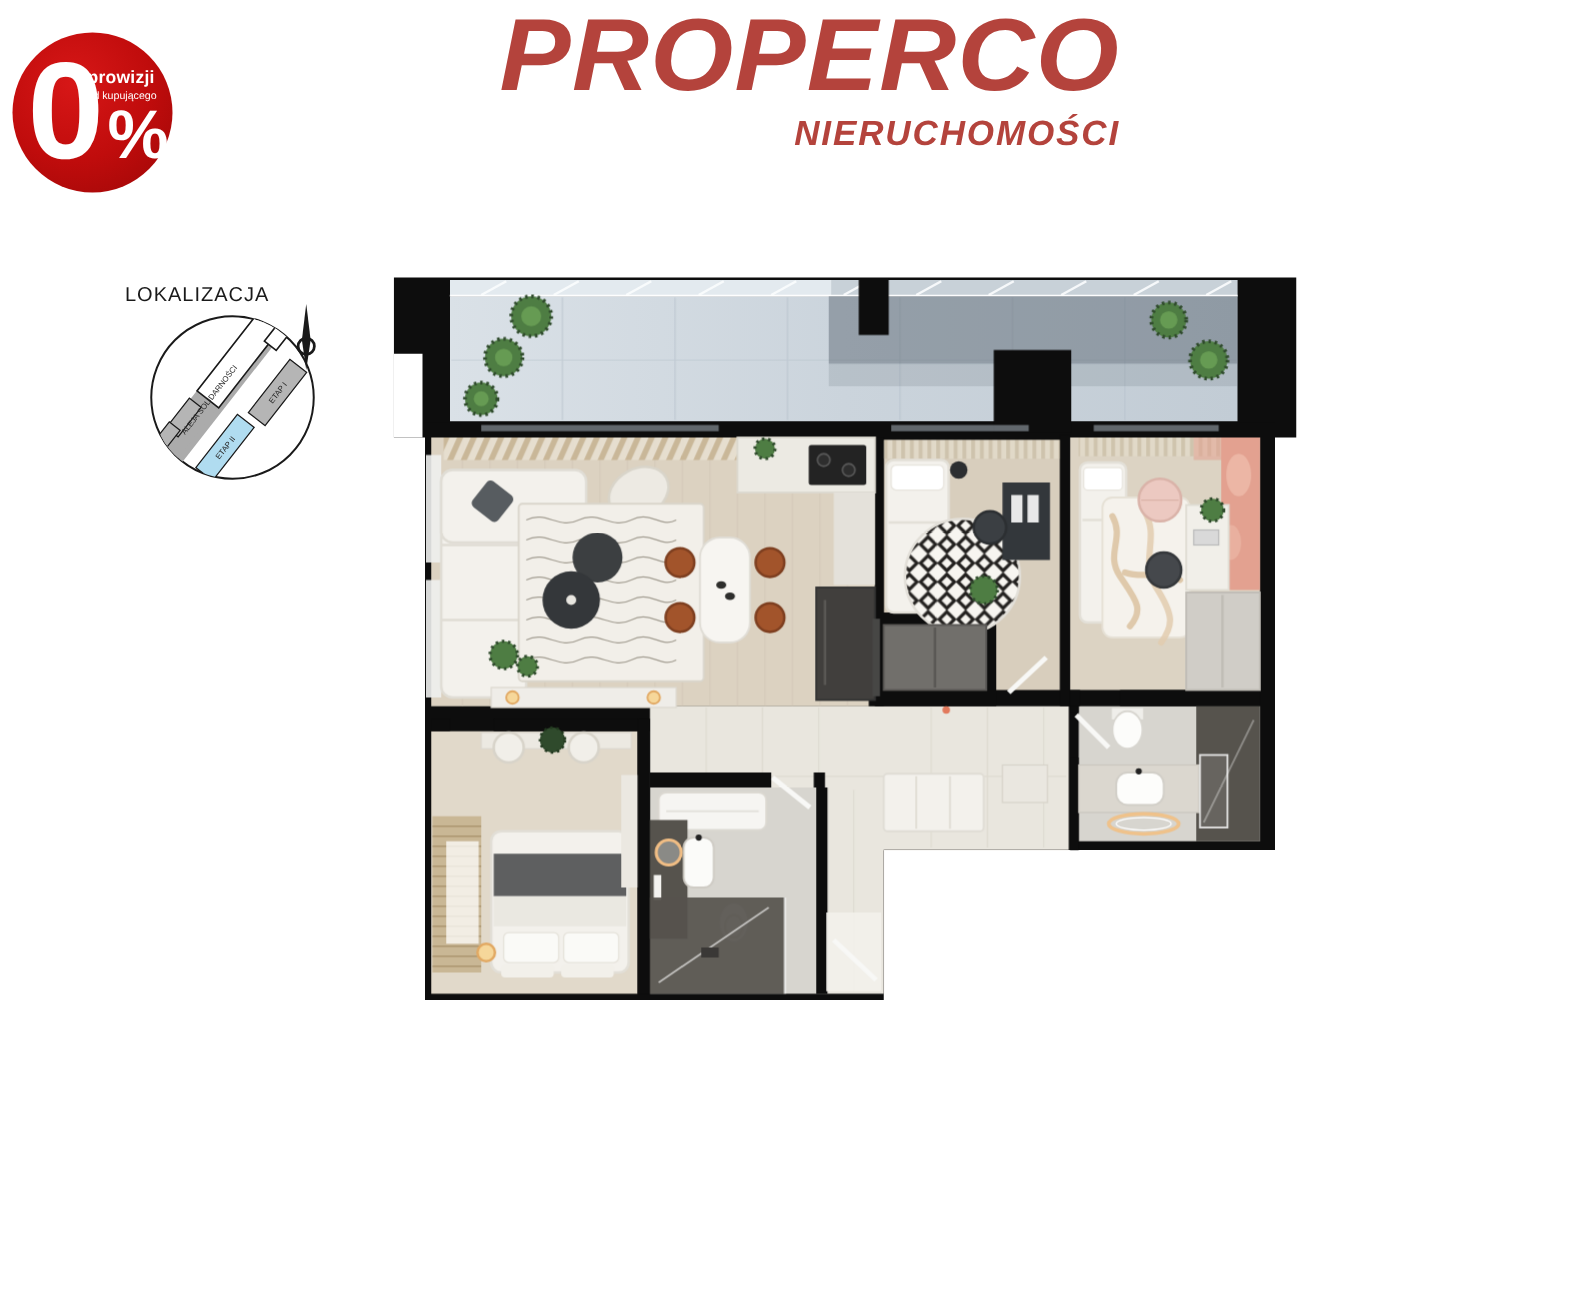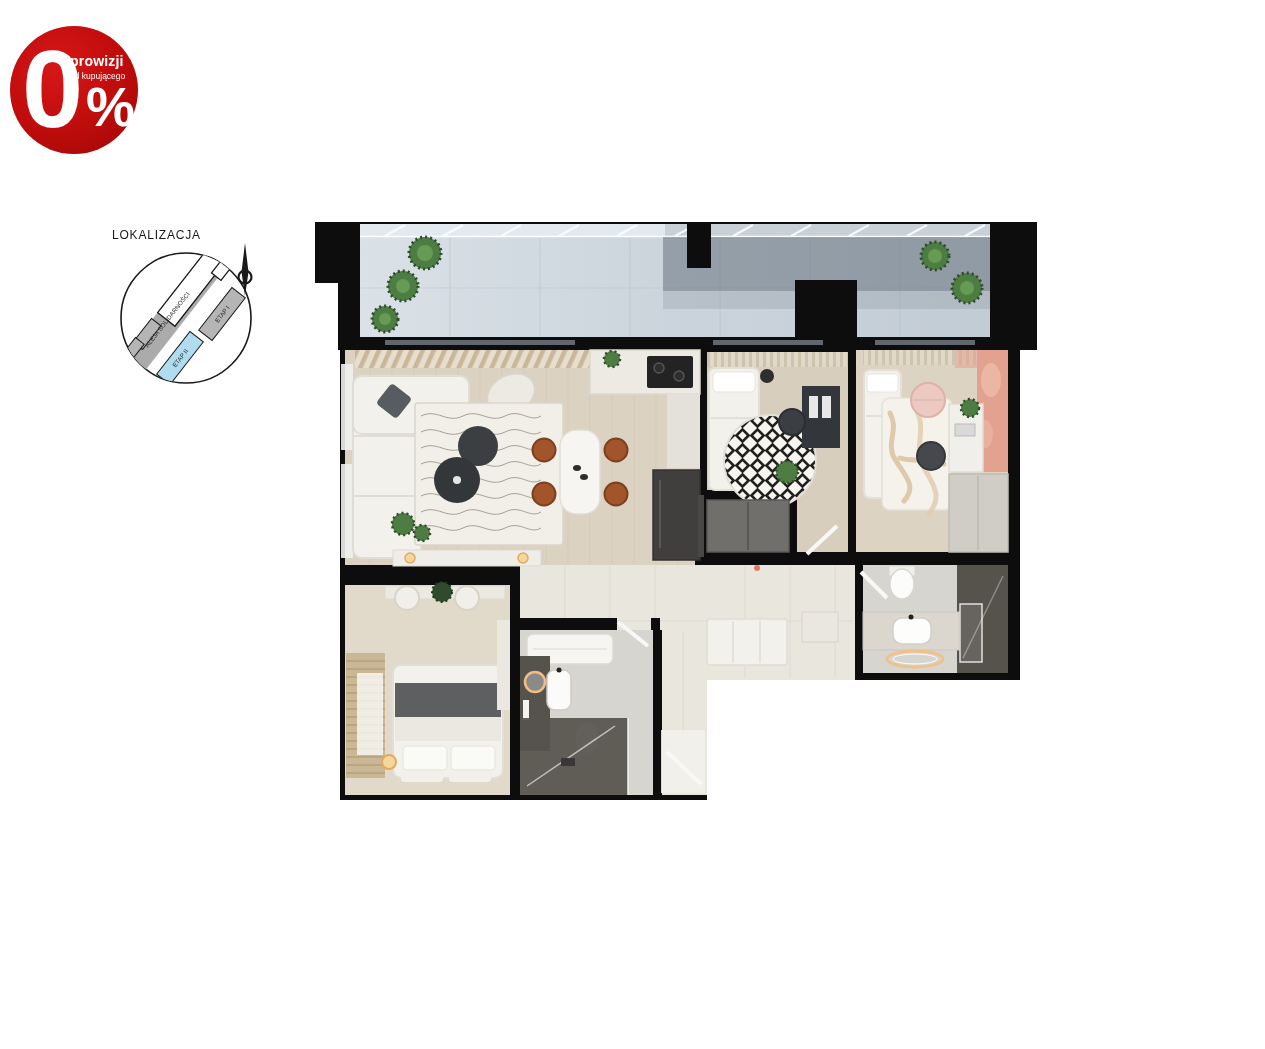--- a/index.html
+++ b/index.html
@@ -16,21 +16,21 @@
   .b-l1{position:absolute;left:60px;top:27px;font-size:14px;font-weight:700;letter-spacing:.2px}
   .b-l2{position:absolute;left:60px;top:45px;font-size:8.5px;font-weight:400}
 
   
   .logo{position:absolute;left:366px;top:4px;width:530px;text-align:right;color:var(--logored,#b4433c)}
   .logo-title{font-size:82px;font-weight:700;font-style:italic;letter-spacing:1px;line-height:1;
     transform:scaleX(1.04);transform-origin:right center;white-space:nowrap}
   .logo-sub{font-size:28px;font-weight:700;font-style:italic;letter-spacing:1.5px;margin-top:5px}
 
   
-  .loc-title{position:absolute;left:112px;top:228px;font-size:12px;letter-spacing:.8px;color:var(--ink,#1a1a1a)}
+  .loc-title{position:absolute;left:100px;top:228px;font-size:16px;letter-spacing:.8px;color:var(--ink,#1a1a1a)}
   .map{position:absolute;left:116px;top:246px}
   .compass{position:absolute;left:233px;top:243px}
   .m-road{fill:var(--road,#ababab)}
   .m-bldg{fill:var(--bldg,#b5b5b5);stroke:var(--ink,#1a1a1a);stroke-width:1}
   .m-blue{fill:var(--etapblue,#b0dcf0);stroke:var(--ink,#1a1a1a);stroke-width:1}
   .m-white{fill:#fff;stroke:var(--ink,#1a1a1a);stroke-width:1.3}
   .m-label{font-size:6.3px;fill:#2b2b2b;font-family:"Liberation Sans",sans-serif}
 
   
   .plan{position:absolute;left:315px;top:218px}
@@ -59,20 +59,24 @@
 
 <div class="page">
 
   <div class="badge">
     <span class="b-zero">0</span>
     <span class="b-pct">%</span>
     <span class="b-l1">prowizji</span>
     <span class="b-l2">od kupującego</span>
   </div>
 
+  <div class="logo">
+    <div class="logo-title">PROPERCO</div>
+    <div class="logo-sub">NIERUCHOMOŚCI</div>
+  </div>
 
   <div class="loc-title">LOKALIZACJA</div>
   <svg class="map" width="140" height="140" viewBox="0 0 140 140">
     <defs>
         <clipPath id="mapclip">
           <circle cx="70" cy="72" r="65"></circle>
         </clipPath>
       </defs>
     <circle cx="70" cy="72" r="65" fill="#fff" stroke="#1a1a1a" stroke-width="1.6"></circle>
     <g clip-path="url(#mapclip)">

